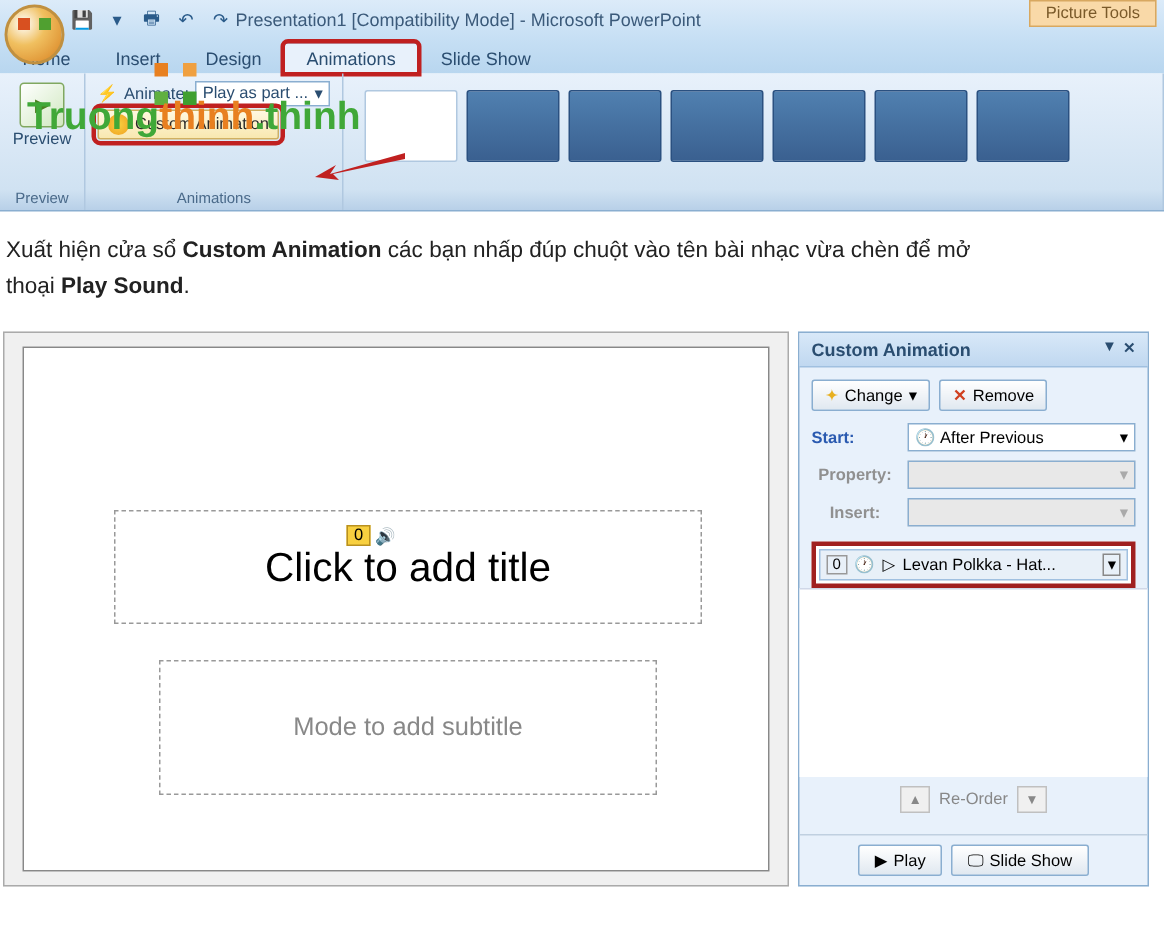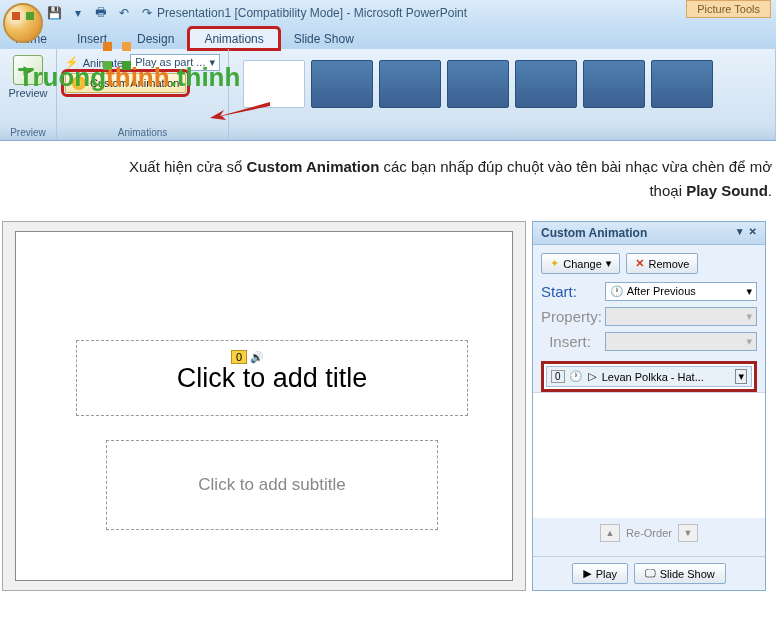--- a/index.html
+++ b/index.html
@@ -48,21 +48,21 @@
 
 .watermark { position: absolute; left: 18px; top: 62px; font-size: 26px; font-weight: bold; color: #40a838; z-index: 30; pointer-events: none; font-family: Arial; }
 .watermark .orange { color: #e88020; }
 .wm-square { position: absolute; left: 103px; top: 42px; width: 28px; height: 28px; z-index: 29; pointer-events: none; }
 .wm-square div { position: absolute; width: 9px; height: 9px; }
 
 
 .red-arrow { position: absolute; left: 210px; top: 100px; width: 60px; height: 20px; z-index: 25; pointer-events: none; }
 
 
-.article { padding: 14px 4px 0 4px; font-size: 15px; color: #222; line-height: 1.6; text-align: right; }
+.article { padding: 14px 4px 0 4px; font-size: 15px; color: #222; line-height: 1.6; }
 .article b { font-weight: bold; }
 
 
 .main-area { display: flex; margin-top: 18px; gap: 6px; padding: 0 2px; }
 .slide-preview { width: 524px; height: 370px; border: 1px solid #aaa; background: #f0f0f0; display: flex; align-items: center; justify-content: center; }
 .slide-canvas { width: 498px; height: 350px; background: #fff; border: 1px solid #888; position: relative; padding: 20px; }
 .placeholder { border: 1px dashed #999; position: absolute; display: flex; align-items: center; justify-content: center; font-size: 17px; color: #888; }
 .ph-title { left: 60px; top: 108px; width: 392px; height: 76px; font-size: 27px; color: #000000; }
 .ph-subtitle { left: 90px; top: 208px; width: 332px; height: 90px; }
 .sound-marker { position: absolute; left: 215px; top: 118px; display: flex; align-items: center; gap: 3px; font-size: 11px; }
@@ -73,21 +73,21 @@
 .ca-pane { width: 234px; border: 1px solid #8aaed0; background: #e8f1fb; display: flex; flex-direction: column; }
 .ca-header { background: linear-gradient(to bottom, #d8e8f8, #c0d8f0); padding: 4px 8px; font-size: 12px; font-weight: bold; color: #2a4d70; display: flex; justify-content: space-between; border-bottom: 1px solid #a0c0e0; }
 .ca-header-btns { display: flex; gap: 4px; font-size: 10px; }
 .ca-body { padding: 8px; flex: 1; display: flex; flex-direction: column; }
 .ca-btnrow { display: flex; gap: 6px; margin-bottom: 8px; }
 .ca-btn { background: linear-gradient(to bottom, #fff, #e0e8f0); border: 1px solid #8aaed0; padding: 3px 8px; font-size: 11px; display: flex; align-items: center; gap: 4px; border-radius: 2px; }
 .ca-btn .star { color: #e8b020; }
 .ca-btn .x { color: #d04020; font-weight: bold; }
 .ca-section-label { font-size: 11px; font-weight: bold; color: #2a5ab0; margin-bottom: 6px; }
 .ca-field { display: flex; align-items: center; margin-bottom: 6px; gap: 6px; }
-.ca-field-label { width: 58px; font-size: 15px; color: #2a5ab0; }
+.ca-field-label { width: 58px; font-size: 11px; color: #2a5ab0; font-weight: bold; }
 .ca-field-label.disabled { color: #909090; text-align: center; }
 .ca-combo { flex: 1; background: #fff; border: 1px solid #8aaed0; padding: 2px 4px; font-size: 11px; display: flex; align-items: center; justify-content: space-between; }
 .ca-combo.disabled { background: #e8e8e8; color: #aaa; }
 .ca-combo .clock { color: #3a70b0; margin-right: 3px; }
 .ca-list { border: 3px solid #a02020; margin-top: 4px; padding: 2px; background: #fff; }
 .ca-list-item { display: flex; align-items: center; gap: 5px; font-size: 11px; padding: 2px 4px; background: #e8f0f8; border: 1px solid #a0c0e0; }
 .ca-list-item .seq { border: 1px solid #999; padding: 0 3px; font-size: 10px; }
 .ca-spacer { flex: 1; background: #fff; margin: 0 -8px; border-top: 1px solid #d0d8e8; }
 .ca-reorder { display: flex; align-items: center; justify-content: center; gap: 6px; padding: 6px; font-size: 11px; color: #888; }
 .ca-reorder-btn { border: 1px solid #c0c0c0; background: #f0f0f0; width: 20px; height: 18px; display: flex; align-items: center; justify-content: center; color: #888; font-size: 9px; }
@@ -189,21 +189,21 @@
   <div class="slide-preview">
     <div class="slide-canvas">
       <div class="sound-marker">
         <span class="num">0</span>
         <span class="speaker">🔊</span>
       </div>
       <div class="placeholder ph-title">
         <span>Click to add title</span>
       </div>
       <div class="placeholder ph-subtitle">
-        <span>Click to add subtitle</span>
+        <span>Mode to add subtitle</span>
       </div>
     </div>
   </div>
 
   <div class="ca-pane">
     <div class="ca-header">
       <span>Custom Animation</span>
       <div class="ca-header-btns">
         <span>▼</span>
         <span>✕</span>

